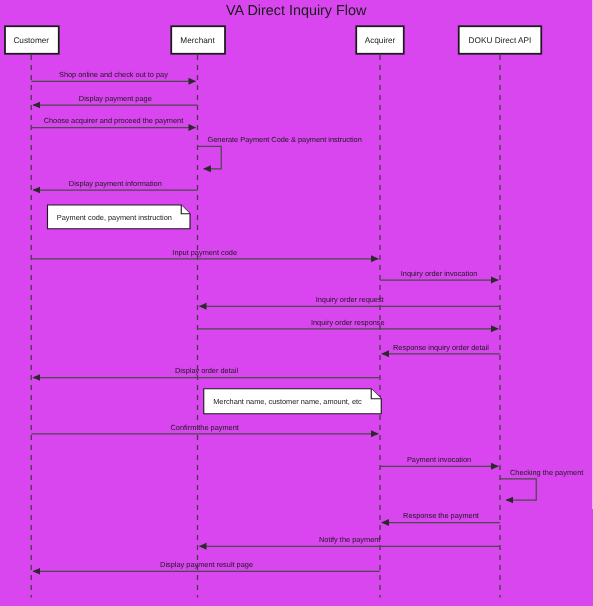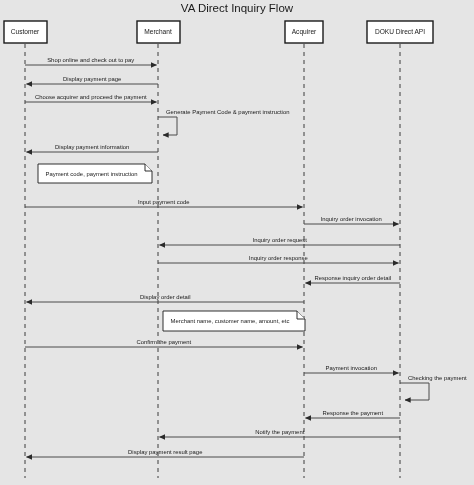--- a/index.html
+++ b/index.html
@@ -10,21 +10,21 @@
   body {
     width: 474px;
     height: 485px;
     overflow: hidden;
     font-family: "Liberation Sans", sans-serif;
   }
   #diagram-root {
     position: relative;
     width: 474px;
     height: 485px;
-    background: #e5e5e5;
+    background: #d946ef;
   }
   svg#seq-svg {
     display: block;
     width: 474px;
     height: 485px;
   }
   .diag-title {
     font-family: "Liberation Sans", sans-serif;
     font-size: 11.5px;
     fill: #1a1a1a;

